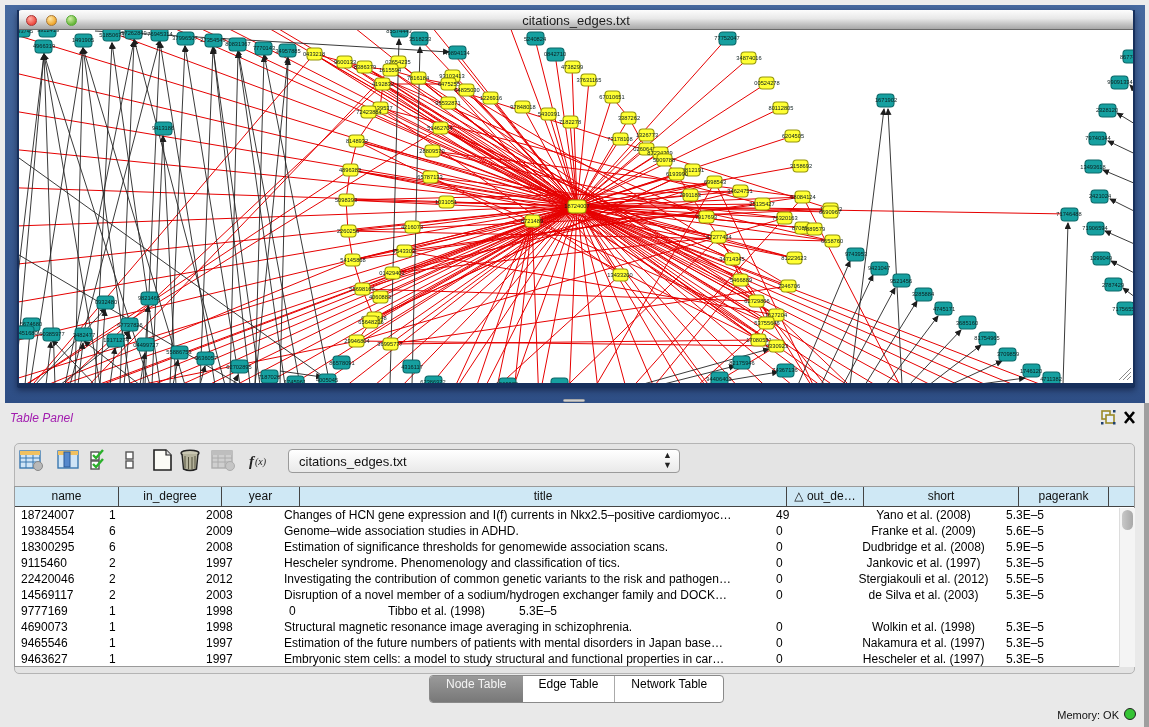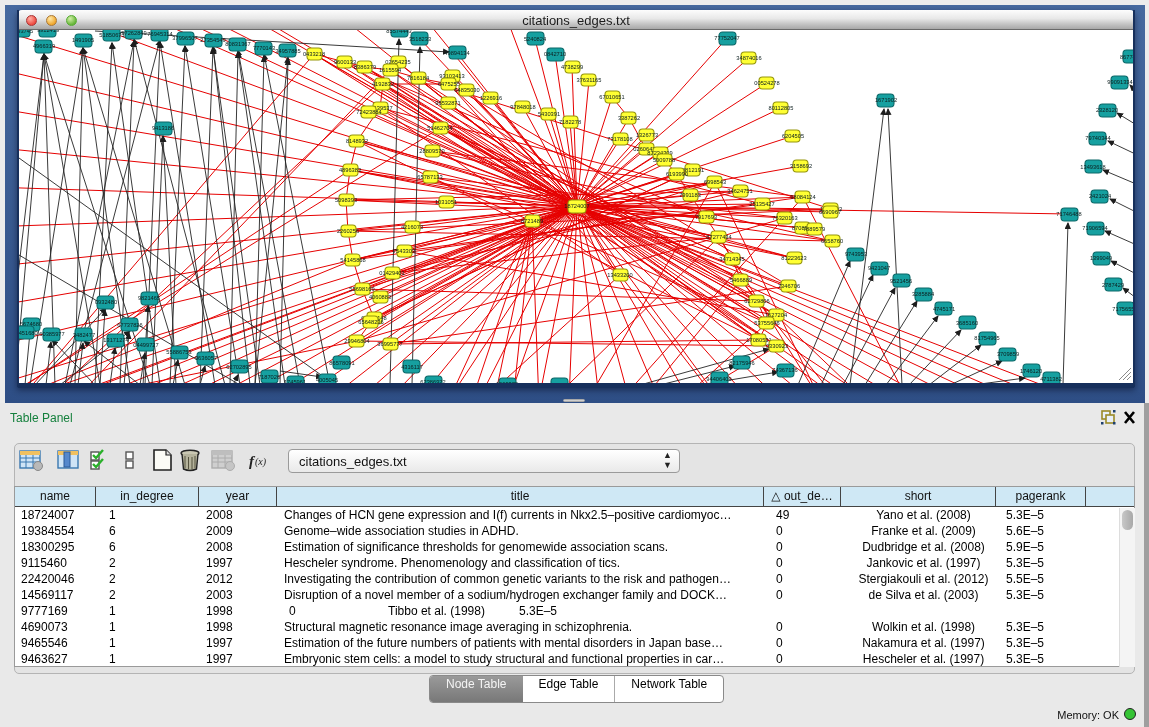--- a/index.html
+++ b/index.html
@@ -2,21 +2,21 @@
 <html><head><meta charset="utf-8"><style>
 * { margin:0; padding:0; box-sizing:border-box; }
 body { width:1149px; height:727px; overflow:hidden; font-family:"Liberation Sans", sans-serif; background:#ececec; position:relative; }
 #desk { position:absolute; left:5px; top:5px; width:1140px; height:398px; background:linear-gradient(180deg,#44699c 0%,#3a5f9b 12%,#39599257%,#2f4f88 100%); background:linear-gradient(180deg,#46699f,#2e4e85); }
 #win { position:absolute; left:17px; top:10px; width:1118px; height:378px; border-radius:5px 5px 0 0; box-shadow:0 2px 6px rgba(0,0,20,.45); }
 #titlebar { position:absolute; left:0; top:0; width:100%; height:20px; border-radius:5px 5px 0 0; background:linear-gradient(180deg,#fdfdfd 0%,#e8e8e8 45%,#c9c9c9 70%,#a8a8a8 100%); border-bottom:1px solid #6a6a6a; }
 #titlebar .t { position:absolute; width:100%; text-align:center; top:3px; font-size:13px; color:#1c1c1c; }
 .tl { position:absolute; top:5px; width:11px; height:11px; border-radius:50%; }
 #winborder { position:absolute; left:17px; top:10px; width:1118px; height:378px; border:2px solid #17305c; border-bottom-width:5px; border-top:none; border-radius:0 0 2px 2px; pointer-events:none; }
 #panel { position:absolute; left:0; top:403px; width:1149px; height:324px; background:#e9e9e9; }
-#panel .hdr { position:absolute; left:10px; top:8px; font-size:12px; color:#15803d; }
+#panel .hdr { position:absolute; left:10px; top:8px; font-size:12px; color:#a21caf;font-style:italic; }
 #inner { position:absolute; left:14px; top:40px; width:1121px; height:231px; background:#e4e4e4; border:1px solid #b4b4b4; border-radius:5px; }
 #combo { position:absolute; left:288px; top:46px; width:392px; height:24px; border:1px solid #9a9a9a; border-radius:4px; background:linear-gradient(180deg,#ffffff,#e9e9e9); font-size:13px; color:#111; line-height:23px; padding-left:10px; }
 #combo .ud { position:absolute; right:7px; top:0px; font-size:9px; color:#222; line-height:10px; }
 #tablebox { position:absolute; left:14px; top:83px; width:1121px; height:181px; background:#fff; border:1px solid #9a9a9a; font-size:12px; }
 .th { display:flex; height:20px; background:#cfe8f5; border-bottom:1px solid #444; color:#111; }
 .th > div { border-right:1px solid #444; text-align:center; line-height:19px; overflow:hidden; white-space:nowrap; }
 .tr { display:flex; height:16px; line-height:16px; color:#000; white-space:nowrap; }
 .tr > div { overflow:hidden; }
 .c0 { width:86px; padding-left:6px; }
 .c1 { width:103px; padding-left:8px; }
@@ -990,21 +990,21 @@
       <path d="M3 9 H23 M3 13 H23 M9 6 V19 M16 6 V19" stroke="#9a9a9a" stroke-width="1"></path>
       <circle cx="21" cy="17" r="4.5" fill="#bbb" stroke="#999"></circle>
       </g>
 
     <text x="232" y="17" font-size="15" font-style="italic" font-weight="bold" font-family="Liberation Serif, serif" fill="#222">f</text>
     <text x="238" y="16" font-size="10" font-style="italic" font-family="Liberation Serif, serif" fill="#222">(x)</text>
   </svg>
   <div id="combo">citations_edges.txt<span class="ud">▲<br>▼</span></div>
   <div id="tablebox">
     <div class="th">
-      <div style="width:81px">name</div>
+      <div style="width:104px">name</div>
         <div style="width:103px">in_degree</div>
       <div style="width:78px">year</div>
         <div style="width:487px">title</div>
       <div style="width:77px">△ out_de…</div>
         <div style="width:155px">short</div>
       <div style="width:90px">pagerank</div>
     </div>
     <div class="tr">
         <div class="c0">18724007</div>
         <div class="c1">1</div>

